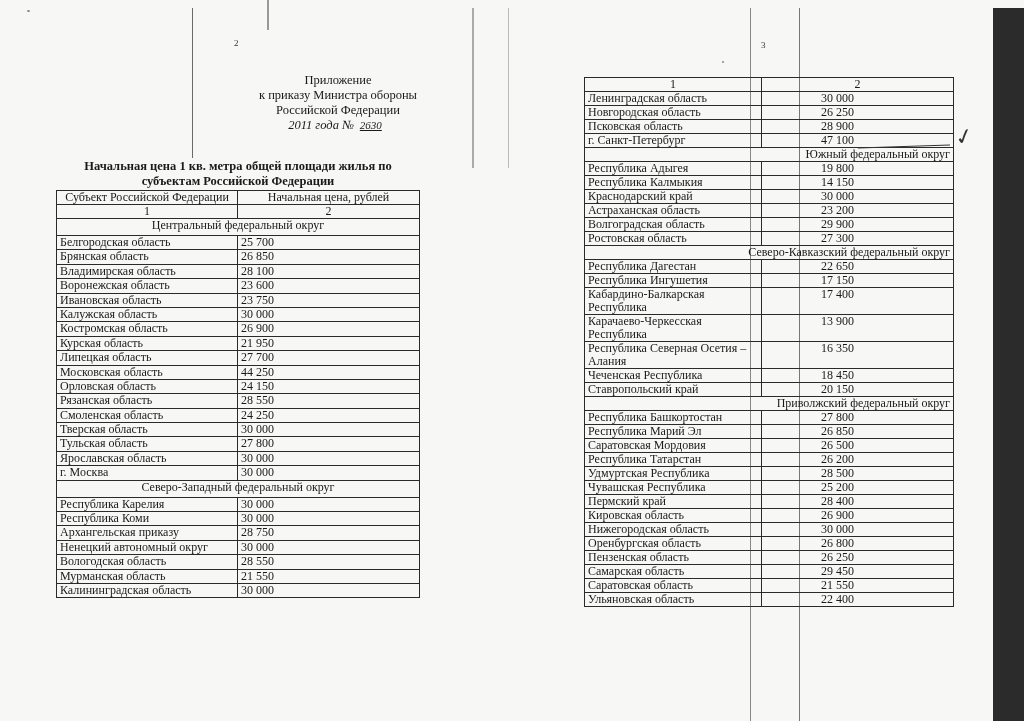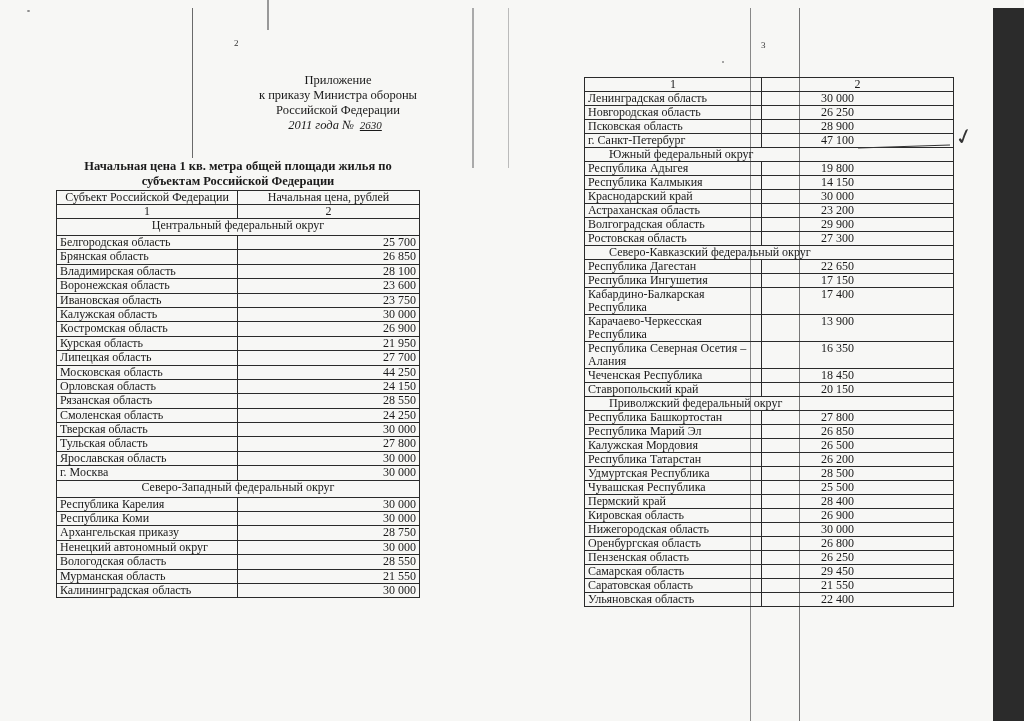--- a/index.html
+++ b/index.html
@@ -24,29 +24,29 @@
   table.tbl {
     position: absolute; border-collapse: collapse;
     font-size: 12px; line-height: 13px;
   }
   table.tbl td {
     border: 1px solid #2a2a2a; padding: 0 3px; vertical-align: top;
     white-space: nowrap; height: 13px;
   }
   #left-table { left: 56px; top: 190px; width: 364px; }
   #left-table td.c1 { width: 174px; margin-left: 44px; }
-  #left-table td.c2 { text-align: right; }
+  #left-table td.c2 { text-align: left; }
   #left-table tr.hdr td { text-align: center; }
   #left-table tr.grp td { text-align: center; height: 16px; }
   #left-table tr.row td { height: 13.4px; }
   #right-table { left: 584px; top: 77px; width: 370px; }
   #right-table td.c1 { width: 170px; white-space: normal; }
   #right-table td.c2 { padding-left: 0; padding-right: 0; }
   #right-table td.c2 .val { display: inline-block; width: 92px; text-align: right; }
-  #right-table tr.grp td { text-align: left; padding-left: 24px; }
+  #right-table tr.grp td { text-align: right; padding-left: 24px; }
   #right-table tr.hdr td { text-align: center; }
   .checkmark { position: absolute; left: 955px; top: 124px; font-size: 22px; color: #333; transform: rotate(-15deg); }
   .pen-line { position: absolute; left: 858px; top: 146px; width: 92px; height: 1px; background: #333; transform: rotate(-2deg); }
   .black-edge { position: absolute; left: 993px; top: 8px; width: 31px; height: 713px; background: #2b2b2b; }
   .speck { position: absolute; background: #888; border-radius: 50%; }
 </style>
 </head>
 <body>
 
 <div class="scanline" style="left:192px;top:8px;width:1px;height:150px;"></div>
@@ -280,34 +280,34 @@
         </tr>
         <tr class="row">
           <td class="c1">Республика Башкортостан</td>
           <td class="c2"><span class="val">27 800</span></td>
         </tr>
         <tr class="row">
           <td class="c1">Республика Марий Эл</td>
           <td class="c2"><span class="val">26 850</span></td>
         </tr>
         <tr class="row">
-          <td class="c1">Калужская Мордовия</td>
+          <td class="c1">Саратовская Мордовия</td>
           <td class="c2"><span class="val">26 500</span></td>
         </tr>
         <tr class="row">
           <td class="c1">Республика Татарстан</td>
           <td class="c2"><span class="val">26 200</span></td>
         </tr>
         <tr class="row">
           <td class="c1">Удмуртская Республика</td>
           <td class="c2"><span class="val">28 500</span></td>
         </tr>
         <tr class="row">
           <td class="c1">Чувашская Республика</td>
-          <td class="c2"><span class="val">25 500</span></td>
+          <td class="c2"><span class="val">25 200</span></td>
         </tr>
         <tr class="row">
           <td class="c1">Пермский край</td>
           <td class="c2"><span class="val">28 400</span></td>
         </tr>
         <tr class="row">
           <td class="c1">Кировская область</td>
           <td class="c2"><span class="val">26 900</span></td>
         </tr>
         <tr class="row">

